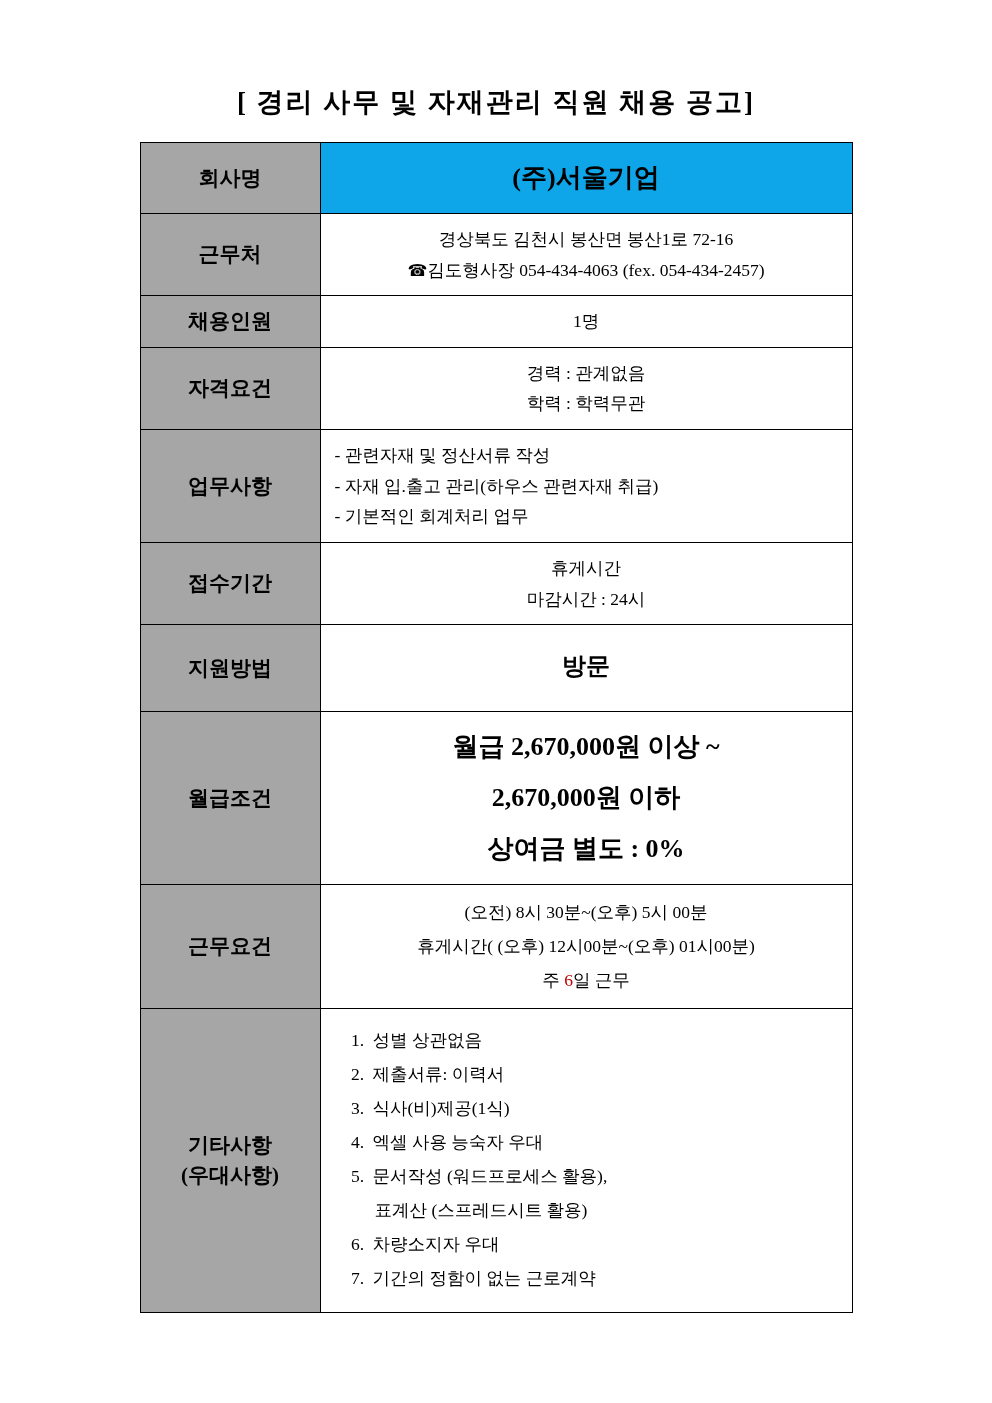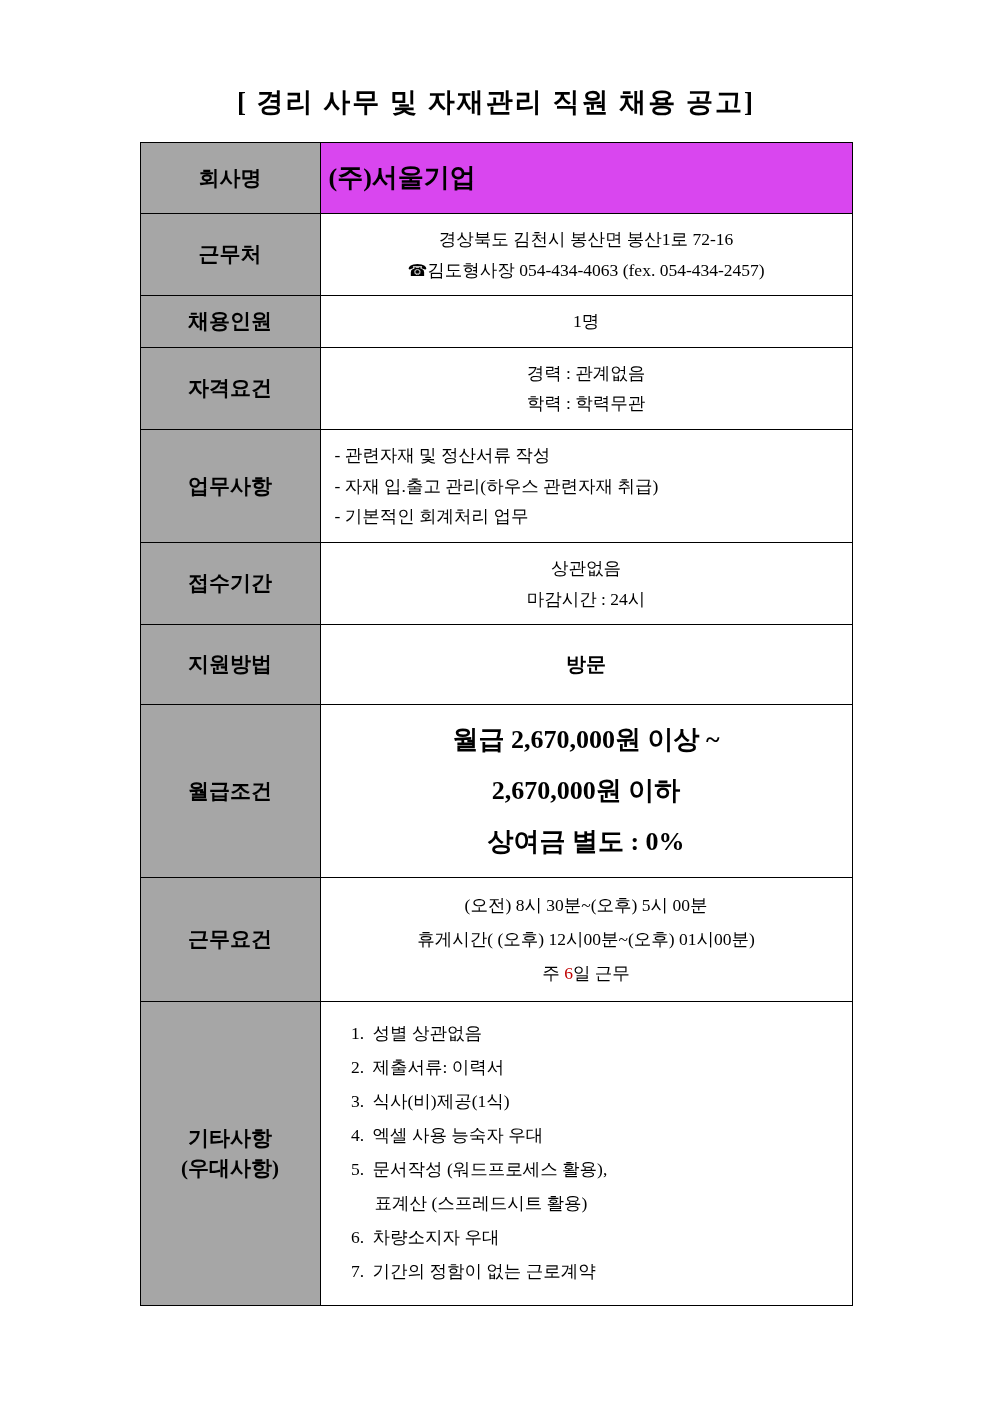--- a/index.html
+++ b/index.html
@@ -51,21 +51,22 @@
     line-height: 1.45;
     padding: 6px 4px;
   }
   td.value {
     background: #ffffff;
     font-size: 17.5px;
     line-height: 1.75;
     padding: 10px 14px;
   }
   td.value.company {
-    background: #d946ef;
+    background: #0ea5e9;
+    text-align: center;
     font-size: 26px;
     font-weight: bold;
     padding: 12px 8px;
   }
   .center {
     text-align: center;
   }
   .left {
     text-align: left;
   }
@@ -144,28 +145,28 @@
         <td class="value left">
           <span class="line">-  관련자재 및 정산서류 작성</span>
           <span class="line">-  자재 입.출고 관리(하우스 관련자재 취급)</span>
           <span class="line">-  기본적인 회계처리 업무</span>
         </td>
       </tr>
 
       <tr>
         <td class="label">접수기간</td>
         <td class="value center">
-          <span class="line">상관없음</span>
+          <span class="line">휴게시간</span>
           <span class="line">마감시간 : 24시</span>
         </td>
       </tr>
 
       <tr>
         <td class="label">지원방법</td>
-        <td class="value center bold" style="font-size:20px;padding:22px 8px;">방문</td>
+        <td class="value center bold" style="font-size:24px;padding:22px 8px;font-family:Liberation Mono, monospace;">방문</td>
       </tr>
 
       <tr>
         <td class="label">월급조건</td>
         <td class="value center bold" style="font-size:26px;line-height:1.95;">
           <span class="line">월급 2,670,000원 이상 ~</span>
           <span class="line">2,670,000원 이하</span>
           <span class="line">상여금 별도 : 0%</span>
         </td>
       </tr>

